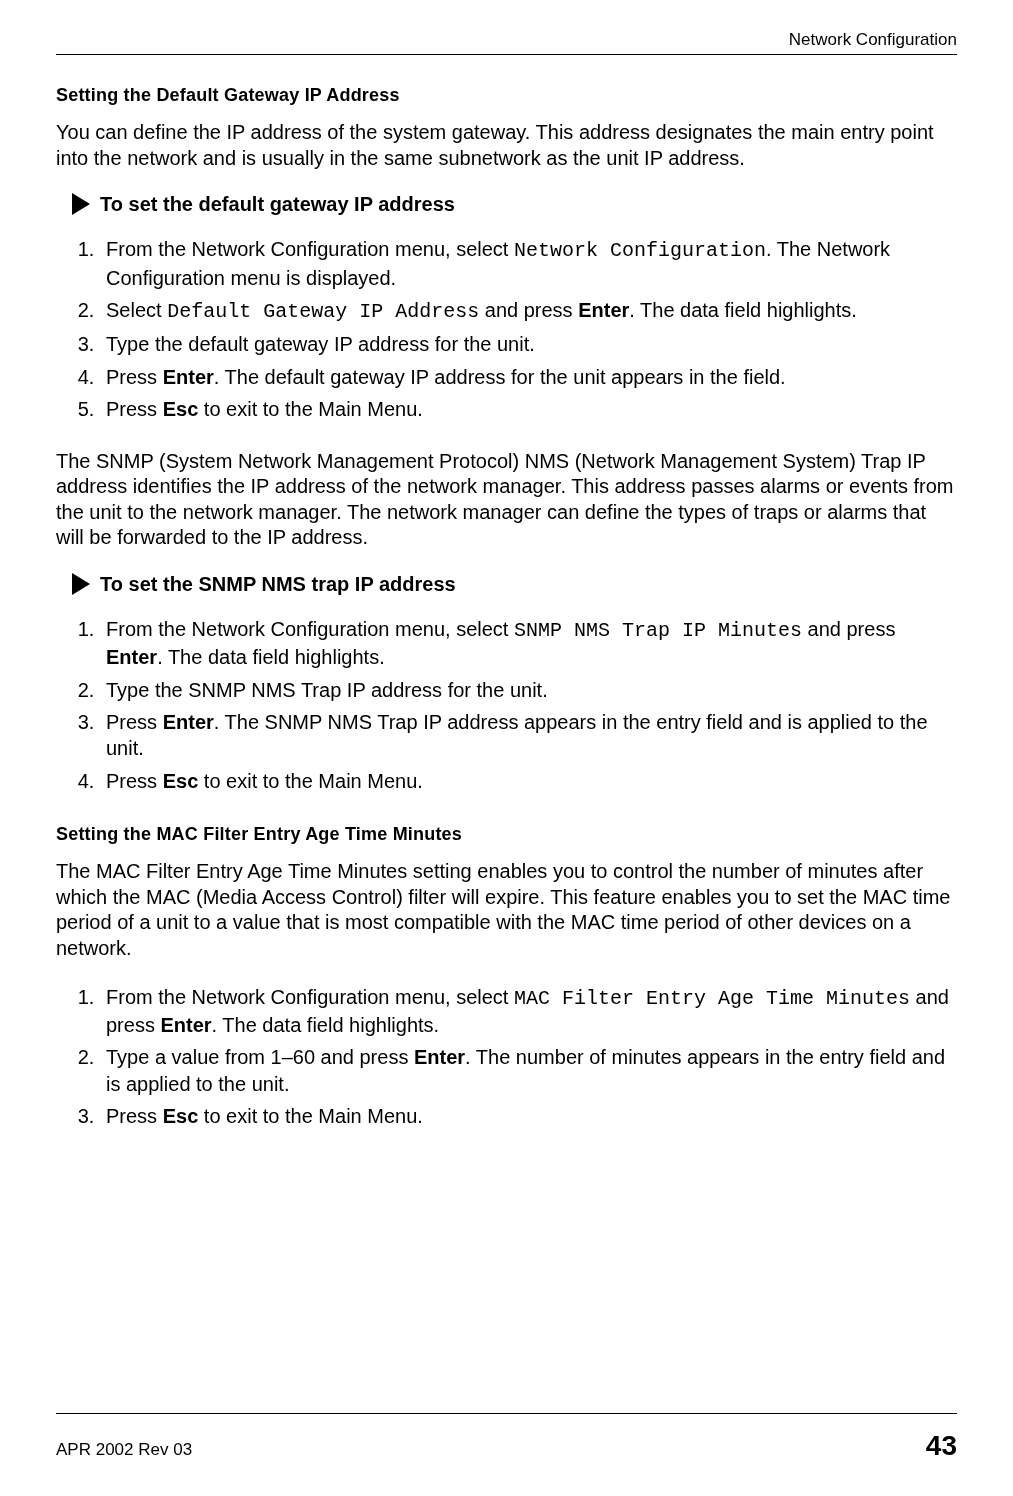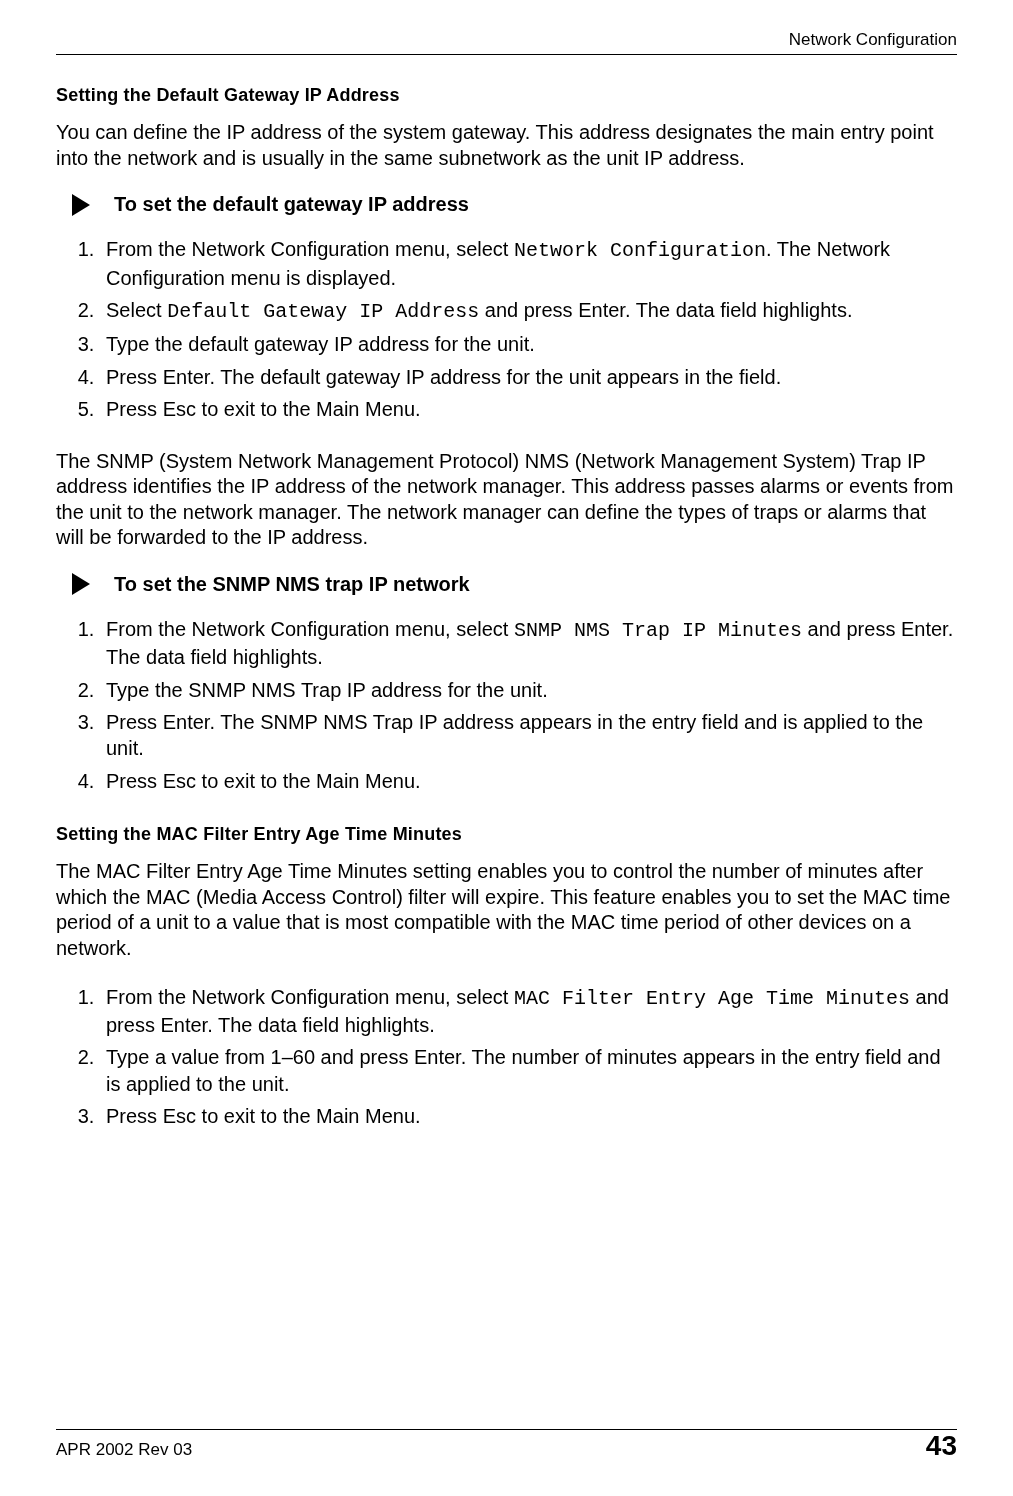--- a/index.html
+++ b/index.html
@@ -31,22 +31,22 @@
     margin: 30px 0 14px 0;
     letter-spacing: 0.2px;
   }
   .body-para {
     font-size: 20px;
     line-height: 1.28;
     margin: 0 0 22px 0;
   }
   .proc-head {
     display: flex;
-    align-items: center;
-    gap: 24px;
+    align-items: flex-start;
+    gap: 10px;
     margin: 18px 0 20px 0;
     padding-left: 16px;
   }
   .proc-head .arrow {
     flex: 0 0 auto;
     display: inline-block;
   }
   .proc-head .arrow svg {
     display: block;
   }
@@ -64,29 +64,29 @@
   ol.steps li {
     padding-left: 6px;
     margin-bottom: 6px;
   }
   code.mono {
     font-family: "Courier New", Courier, monospace;
     font-size: 20px;
   }
   .kb {
     font-family: "Gill Sans", "Gill Sans MT", "Trebuchet MS", "Helvetica Neue", Arial, sans-serif;
-    font-weight: 400;
+    font-weight: 700;
   }
   .footer {
     position: absolute;
     left: 56px;
     right: 56px;
     bottom: 34px;
     border-top: 1.5px solid #000;
-    padding-top: 0;
+    padding-top: 16px;
     display: flex;
     justify-content: space-between;
     align-items: baseline;
     font-size: 17px;
     gap: 41px;
   }
   .footer .pagenum {
     font-family: "Helvetica Neue", Helvetica, Arial, sans-serif;
     font-weight: 700;
     font-size: 28px;
@@ -128,21 +128,21 @@
   </ol>
 
   <p class="body-para">The SNMP (System Network Management Protocol) NMS (Network Management System) Trap IP address identifies the IP address of the network manager. This address passes alarms or events from the unit to the network manager. The network manager can define the types of traps or alarms that will be forwarded to the IP address.</p>
 
   <div class="proc-head">
     <span class="arrow">
       <svg width="18" height="22" viewBox="0 0 18 22">
           <polygon points="0,0 18,11 0,22" fill="#000"></polygon>
         </svg>
     </span>
-    <span class="label">To set the SNMP NMS trap IP network</span>
+    <span class="label">To set the SNMP NMS trap IP address</span>
   </div>
 
   <ol class="steps">
     <li>
       <span>From the Network Configuration menu, select </span><code class="mono">SNMP NMS Trap IP Minutes</code><span> and press </span><span class="kb">Enter</span><span>. The data field highlights.</span>
     </li>
     <li>Type the SNMP NMS Trap IP address for the unit.</li>
     <li>
       <span>Press </span><span class="kb">Enter</span><span>. The SNMP NMS Trap IP address appears in the entry field and is applied to the unit.</span>
     </li>

